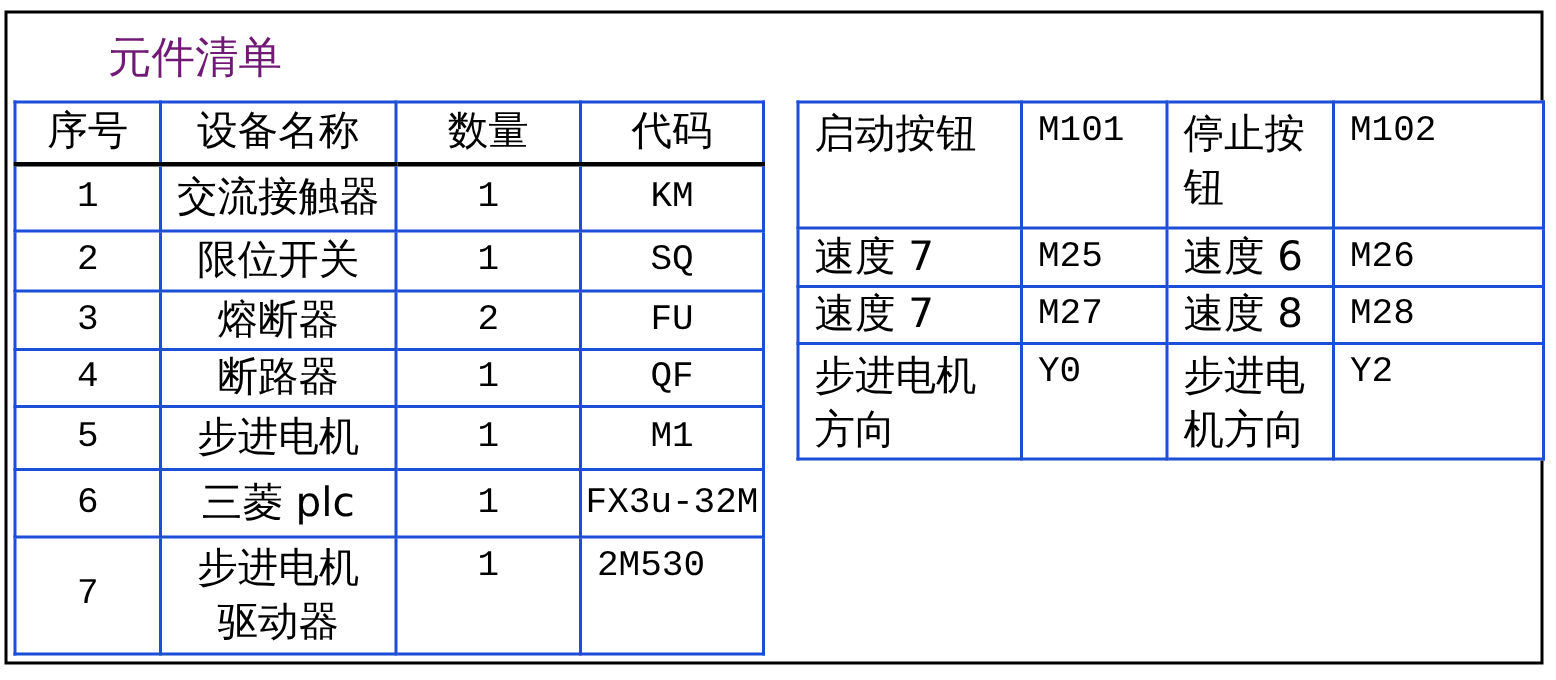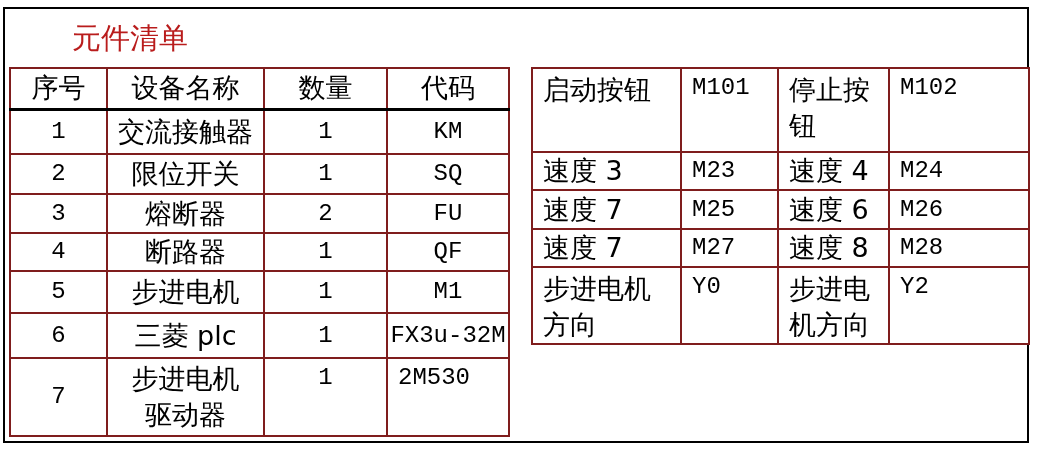--- a/index.html
+++ b/index.html
@@ -23,33 +23,33 @@
     width: 1026px;
     height: 436px;
     border: 2px solid #000000;
     box-sizing: border-box;
   }
   .title {
     position: absolute;
     font-size: 29px;
     line-height: 32px;
     white-space: nowrap;
-    color: #b91c1c;
+    color: #701a75;
   }
   .title-left  { left: 72px;  top: 22px; }
   .title-right { left: 600px; top: 22px; }
 
   table.tbl {
     position: absolute;
     border-collapse: collapse;
     table-layout: fixed;
     background: #ffffff;
   }
   table.tbl td {
-    border: 2px solid #7f1d1d;
+    border: 2px solid #1d4ed8;
     padding: 0;
     overflow: hidden;
     vertical-align: middle;
     white-space: pre-line;
     word-break: break-all;
   }
   tr.hdr td { border-bottom: 3px solid #000000; }
 
   .tbl-left  { left: 9px;   top: 67px; width: 499px; }
   .tbl-right { left: 531px; top: 67px; width: 497px; }
@@ -138,26 +138,20 @@
         <col style="width:140px">
     </colgroup>
     <tbody>
       <tr style="height:84px">
         <td class="cjk l top">启动按钮</td>
         <td class="mono l top">M101</td>
         <td class="cjk l top">停止按
 钮</td>
         <td class="mono l top">M102</td>
       </tr>
-      <tr style="height:38px">
-        <td class="cjk l">速度 3</td>
-        <td class="mono l">M23</td>
-        <td class="cjk l">速度 4</td>
-        <td class="mono l">M24</td>
-      </tr>
       <tr style="height:39px">
         <td class="cjk l">速度 7</td>
         <td class="mono l">M25</td>
         <td class="cjk l">速度 6</td>
         <td class="mono l">M26</td>
       </tr>
       <tr style="height:38px">
         <td class="cjk l">速度 7</td>
         <td class="mono l">M27</td>
         <td class="cjk l">速度 8</td>

